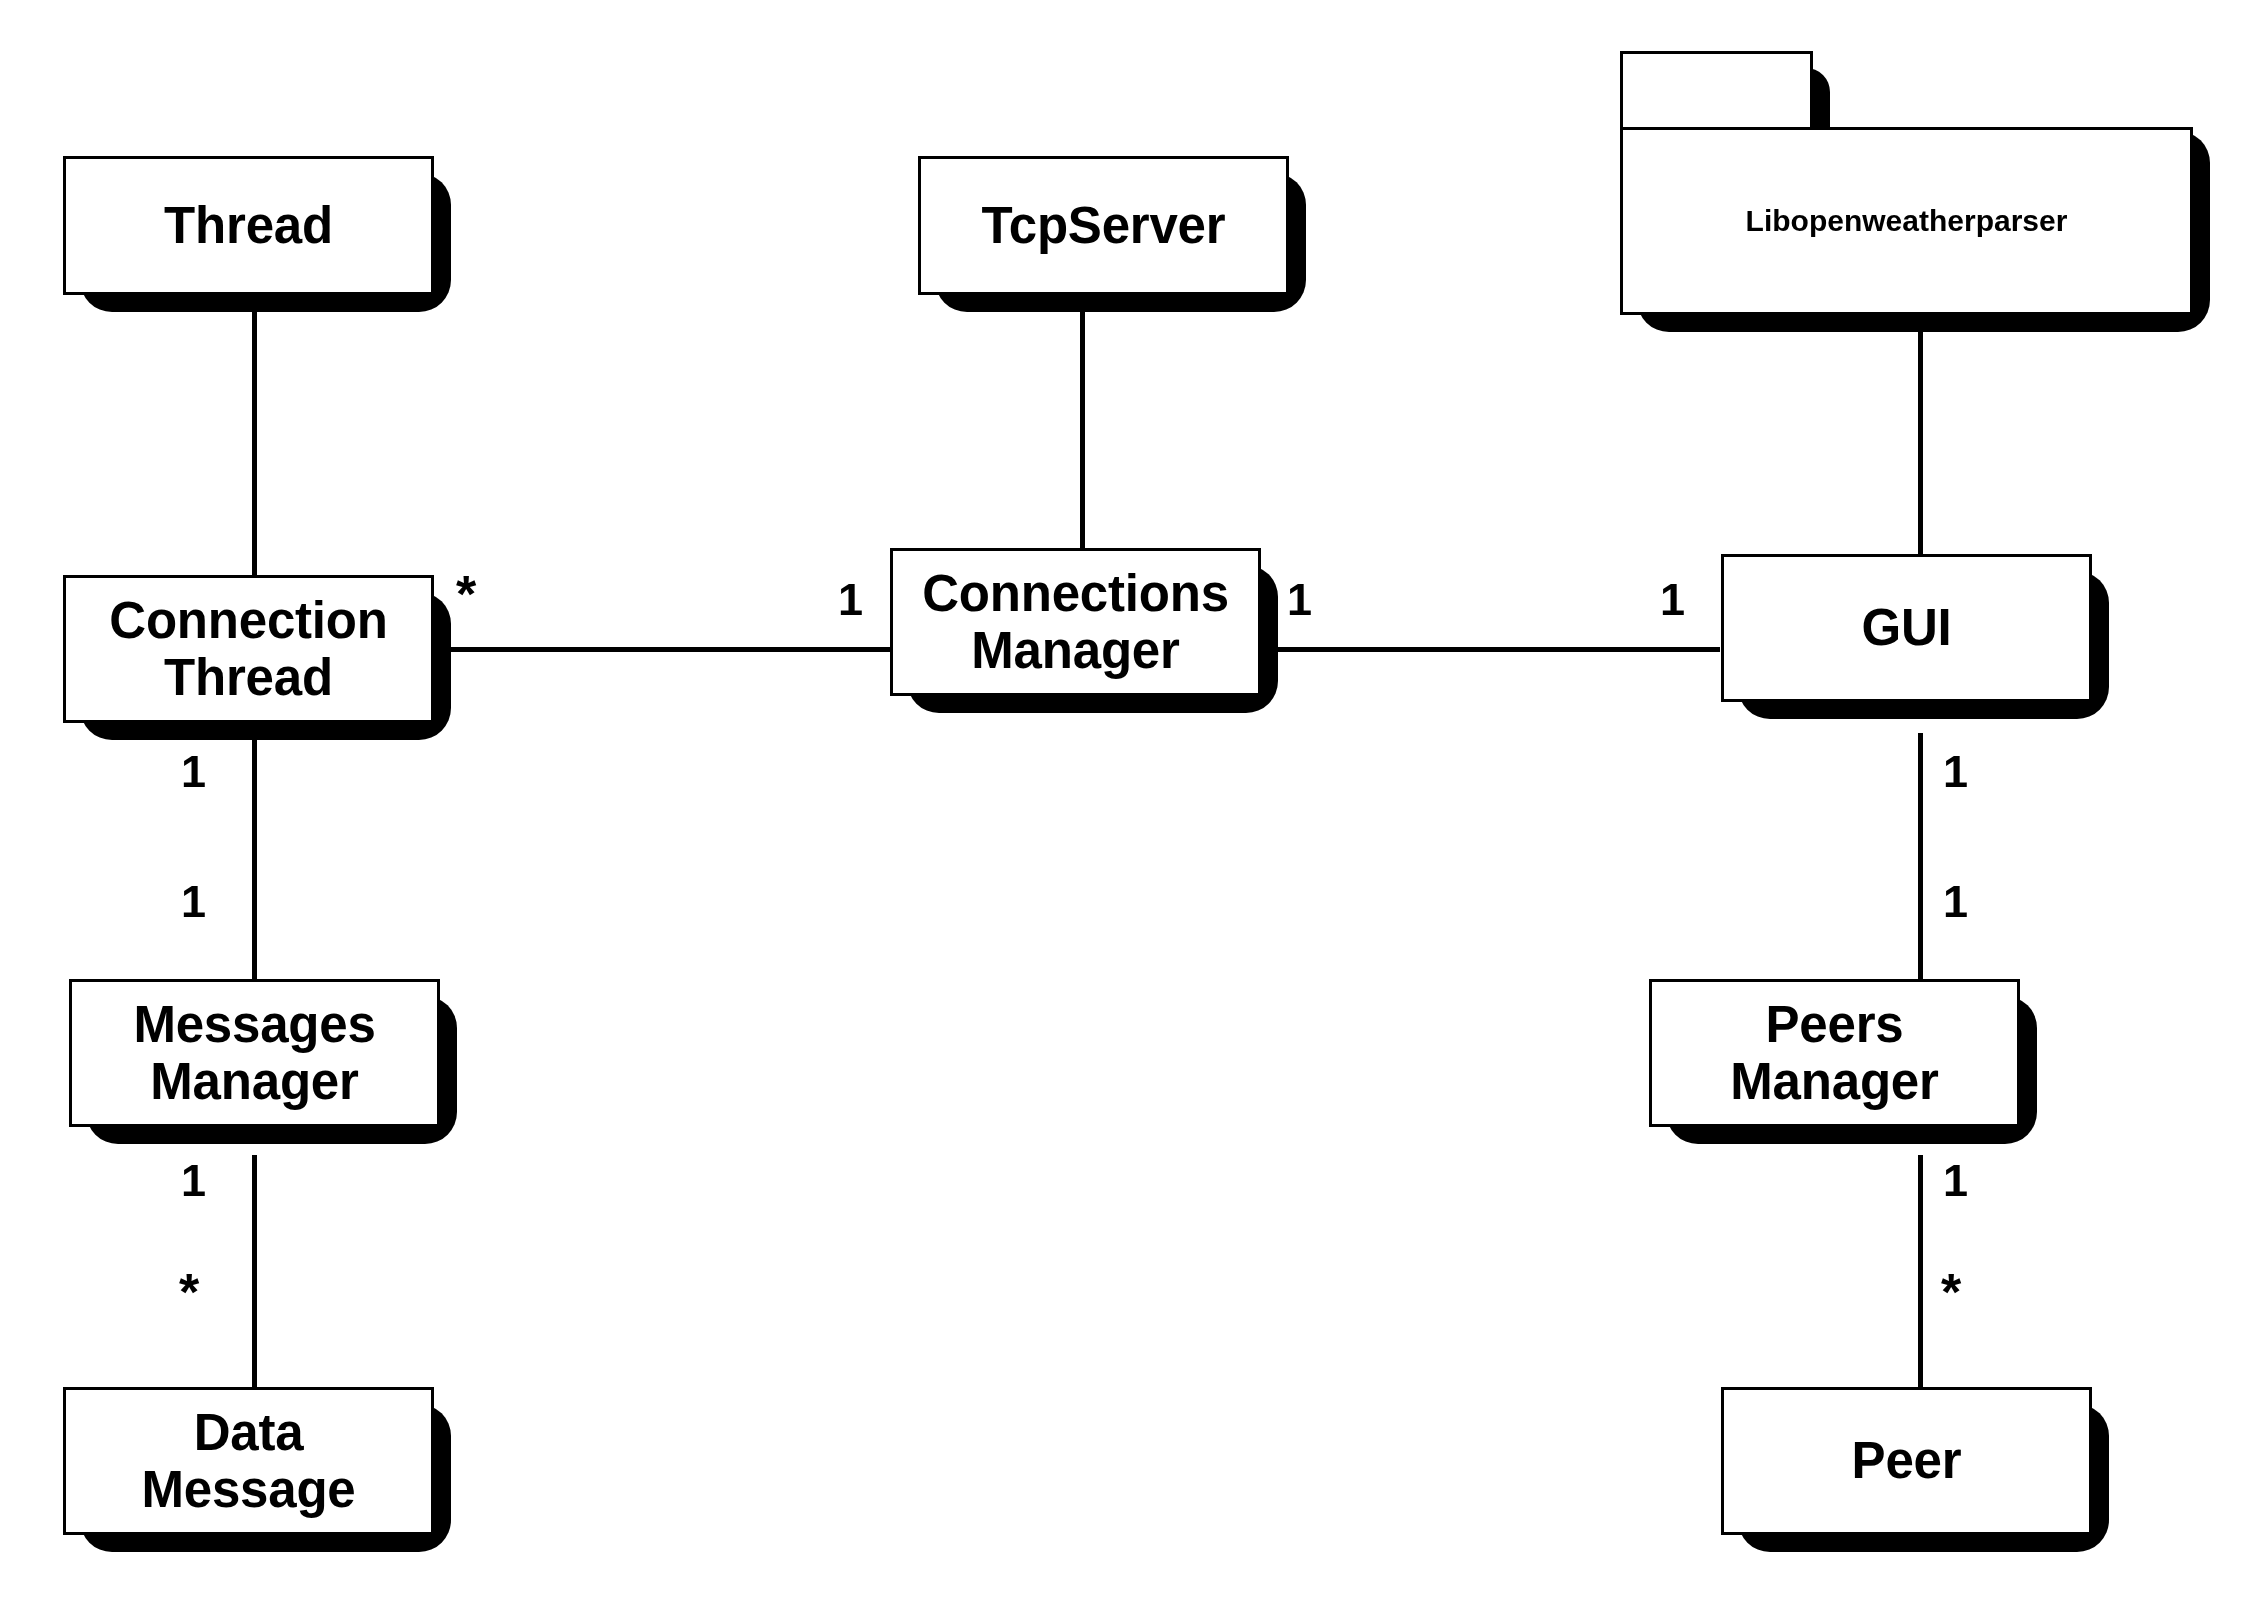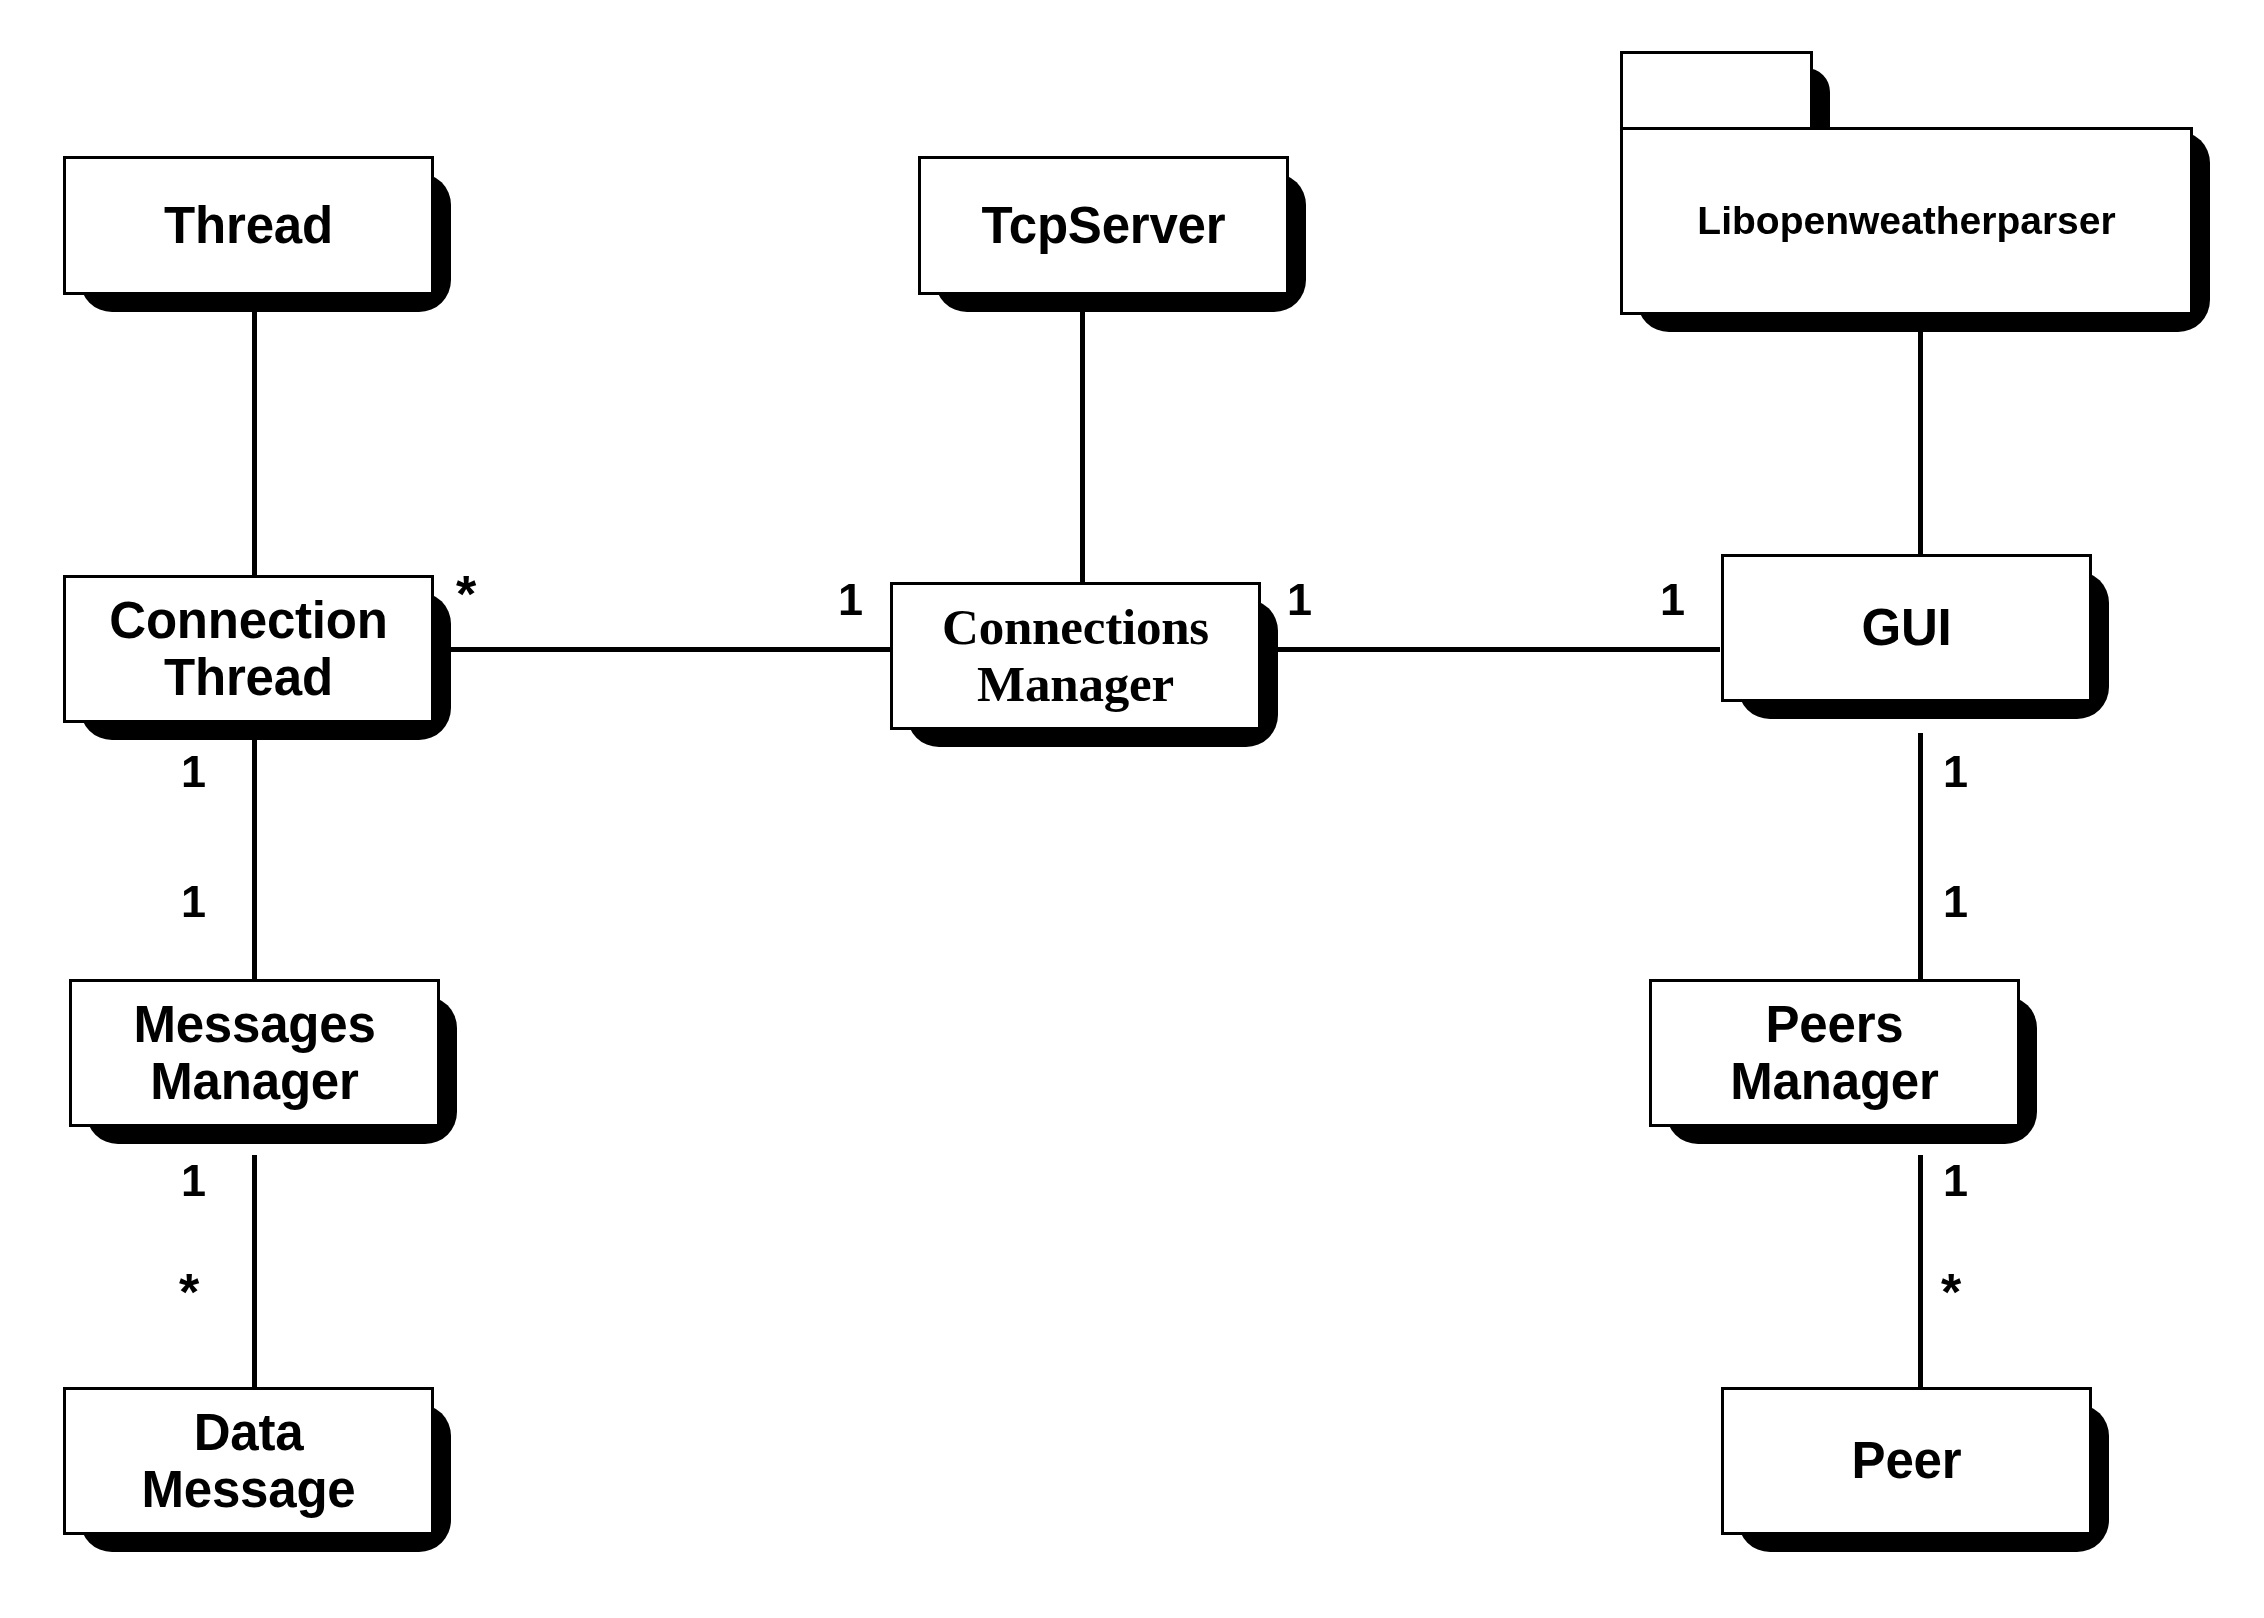--- a/index.html
+++ b/index.html
@@ -97,21 +97,21 @@
     bottom: 0;
     background: #ffffff;
     border: 3.7px solid #000000;
     box-sizing: border-box;
     display: flex;
     align-items: center;
     justify-content: center;
   }
   .uml-pkg .label {
     font-weight: bold;
-    font-size: 39px;
+    font-size: 30px;
     line-height: 1.12;
     color: #000000;
     text-align: center;
     white-space: pre-line;
   }
 
   
   .vline {
     position: absolute;
     width: 4.6px;
@@ -203,21 +203,21 @@
   </div>
 
   <div class="uml-box" style="left:63px; top:575px; width:371px; height:148px;">
     <div class="shadow"></div>
     <div class="face">
       <span class="label">Connection
 Thread</span>
     </div>
   </div>
 
-  <div class="uml-box" style="left:890px; top:582px; width:371px; height:148px;font-family:Liberation Serif, serif;">
+  <div class="uml-box" style="left:890px; top:548px; width:371px; height:148px;">
     <div class="shadow"></div>
     <div class="face">
       <span class="label">Connections
 Manager</span>
     </div>
   </div>
 
   <div class="uml-box" style="left:1721px; top:554px; width:371px; height:148px;">
     <div class="shadow"></div>
     <div class="face">

